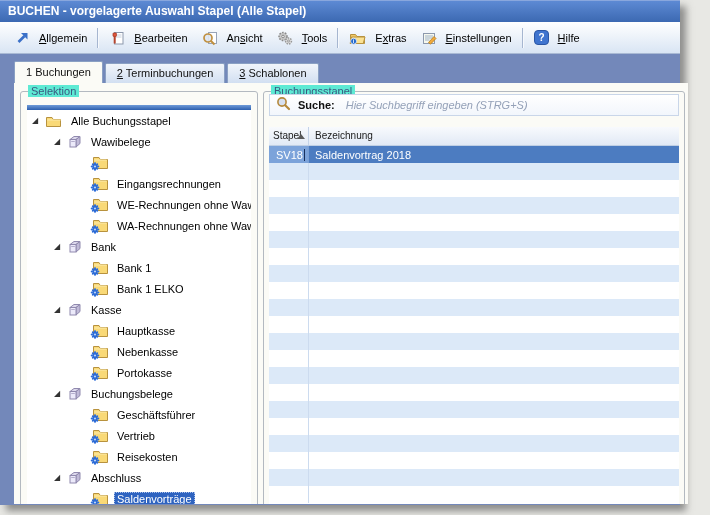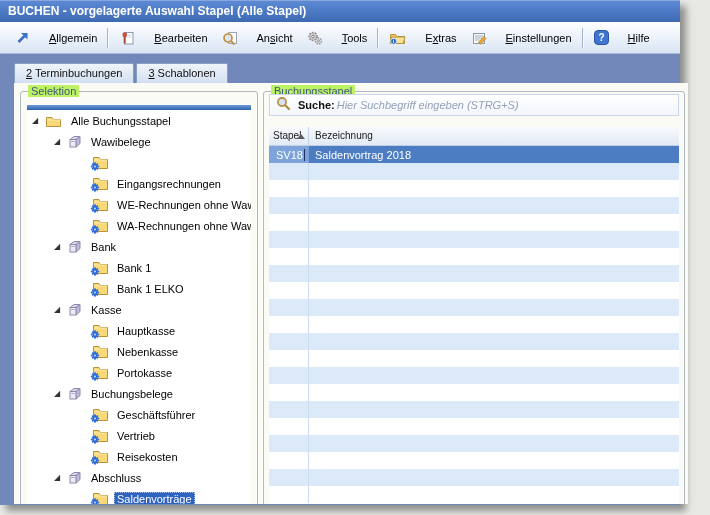--- a/index.html
+++ b/index.html
@@ -21,21 +21,21 @@
     color:#fff;font-weight:bold;font-size:12px;line-height:21px;
     padding-left:8px;white-space:nowrap;
   }
   
   .toolbar{
     height:31px;background:linear-gradient(#ffffff,#d9e5f4);
     border-bottom:1px solid #a9b9d4;
     display:flex;align-items:center;padding-left:8px;
   }
   .menu-item{
-    display:flex;align-items:center;gap:19px;
+    display:flex;align-items:center;gap:9px;
     padding:3px 7px;font-size:11px;color:#000;cursor:default;white-space:nowrap;
   }
   .menu-item svg{display:block;}
   .menu-sep{width:1px;height:20px;background:#a6b6d0;border-right:1px solid #f6f9fd;margin:0 3px;}
   u{text-decoration:underline;}
   
   .tabs{position:absolute;left:14px;top:62px;display:flex;align-items:flex-end;height:21px;}
   .tab{
     height:19px;line-height:19px;padding:0 11px;font-size:11px;color:#111;
     background:linear-gradient(#f1f5fb,#d2dff1);
@@ -47,21 +47,21 @@
   }
   
   .page{
     position:absolute;left:14px;top:83px;width:674px;height:420px;
     background:#fbfbf6;overflow:hidden;border-top:1px solid #fbfbf6;
   }
   .groupbox{
     position:absolute;border:1px solid #b3b9c0;border-radius:3px;box-sizing:border-box;
   }
   .groupbox>.gb-label{
-    position:absolute;top:-7px;left:7px;background:#bef264;padding:0 3px;
+    position:absolute;top:-7px;left:7px;background:#5eead4;padding:0 3px;
     font-size:11px;color:#3a5880;line-height:12px;white-space:nowrap;
   }
   #gb-selektion{left:6px;top:7px;width:238px;height:430px;}
   #gb-buchungsstapel{left:249px;top:7px;width:422px;height:430px;}
   
   .tree{
     position:absolute;left:6px;top:13px;right:6px;bottom:-2px;
     background:#fff;overflow:hidden;
   }
   .tree-topbar{height:5px;background:linear-gradient(#6f9bd8,#2d5fae);}
@@ -81,21 +81,21 @@
     background:#2e63c0;color:#fff;outline:1px dotted #a9c0ea;outline-offset:-1px;
   }
   
   .searchbar{
     position:absolute;left:5px;top:2px;right:5px;height:22px;box-sizing:border-box;
     background:linear-gradient(#ffffff,#f2f6fc);
     border:1px solid #c9d6e9;display:flex;align-items:center;padding-left:6px;
   }
   .searchbar .s-label{font-size:11px;font-weight:bold;color:#111;margin-left:7px;}
   .searchbar input{
-    border:none;outline:none;background:transparent;flex:1;
+    border:none;outline:none;background:transparent;flex:1;margin-left:9px;
     font-family:"Liberation Sans",sans-serif;font-size:11px;color:#333;
   }
   .searchbar input::placeholder{color:#94a1b8;font-style:italic;opacity:1;}
   .grid-header{
     position:absolute;left:5px;top:35px;right:5px;height:19px;display:flex;
     background:linear-gradient(#f8fafd,#e1e9f5);
     border-bottom:1px solid #bfcfe4;font-size:10px;color:#1a1a1a;box-sizing:border-box;
   }
   .grid-header .hc1{
     width:40px;flex:0 0 40px;border-right:1px solid #c4d3e8;
@@ -202,20 +202,21 @@
           <svg width="15" height="15" viewBox="0 0 15 15">
             <rect x="0.5" y="0.5" width="14" height="14" rx="3.5" fill="#3f74cf" stroke="#2b56a4"></rect>
             <text x="7.5" y="11" font-size="10" font-weight="bold" fill="#fff" text-anchor="middle" font-family="Liberation Sans,sans-serif">?</text>
           </svg>
         </span>
         <span><u>H</u>ilfe</span>
       </div>
     </div>
 
   <div class="tabs" id="tabstrip">
+      <div class="tab active">1 Buchungen</div>
       <div class="tab"><u>2</u> Terminbuchungen</div>
       <div class="tab"><u>3</u> Schablonen</div>
     </div>
 
   <div class="page">
 
     <div class="groupbox" id="gb-selektion">
       <span class="gb-label">Selektion</span>
       <div class="tree" id="tree">
         <div class="tree-topbar"></div>

